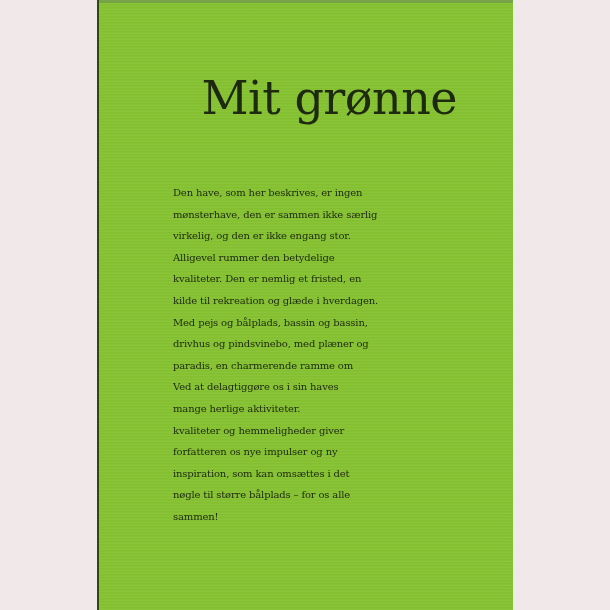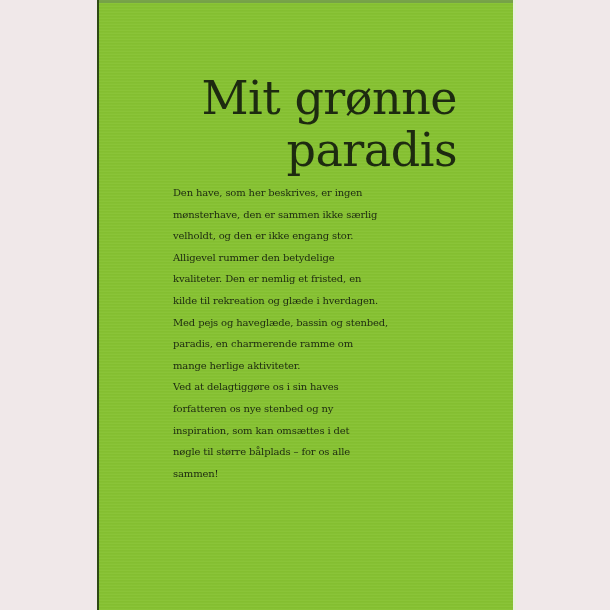--- a/index.html
+++ b/index.html
@@ -78,33 +78,34 @@
   </style>
 </head>
 <body>
 
 <div class="stage">
   <div class="book-cover">
     <div class="top-edge"></div>
 
     <div class="title">
       <span>Mit grønne</span>
-      <span>paradis</span>
     </div>
 
     <div class="blurb">
       <span>Den have, som her beskrives, er ingen</span>
       <span>mønsterhave, den er sammen ikke særlig</span>
-      <span>velholdt, og den er ikke engang stor.</span>
+      <span>virkelig, og den er ikke engang stor.</span>
       <span>Alligevel rummer den betydelige</span>
       <span>kvaliteter. Den er nemlig et fristed, en</span>
       <span>kilde til rekreation og glæde i hverdagen.</span>
-      <span>Med pejs og haveglæde, bassin og stenbed,</span>
+      <span>Med pejs og bålplads, bassin og bassin,</span>
+      <span>drivhus og pindsvinebo, med plæner og</span>
       <span>paradis, en charmerende ramme om</span>
+      <span>Ved at delagtiggøre os i sin haves</span>
       <span>mange herlige aktiviteter.</span>
-      <span>Ved at delagtiggøre os i sin haves</span>
-      <span>forfatteren os nye stenbed og ny</span>
+      <span>kvaliteter og hemmeligheder giver</span>
+      <span>forfatteren os nye impulser og ny</span>
       <span>inspiration, som kan omsættes i det</span>
       <span>nøgle til større bålplads – for os alle</span>
       <span>sammen!</span>
     </div>
   </div>
 </div>
 
 </body></html>

